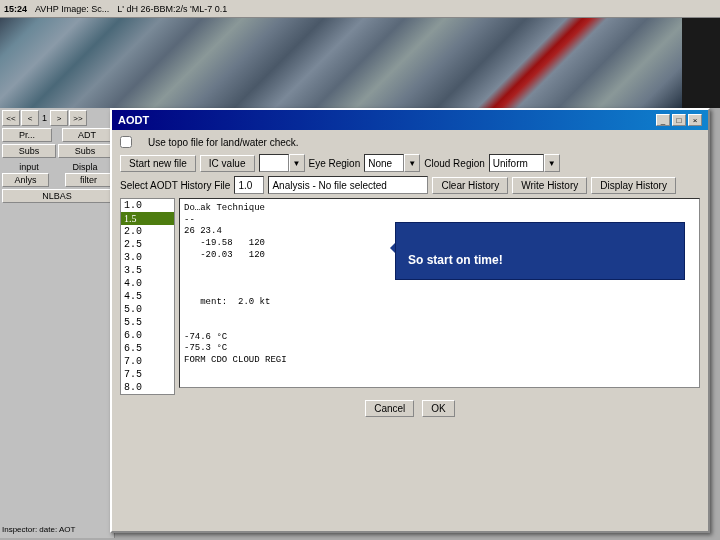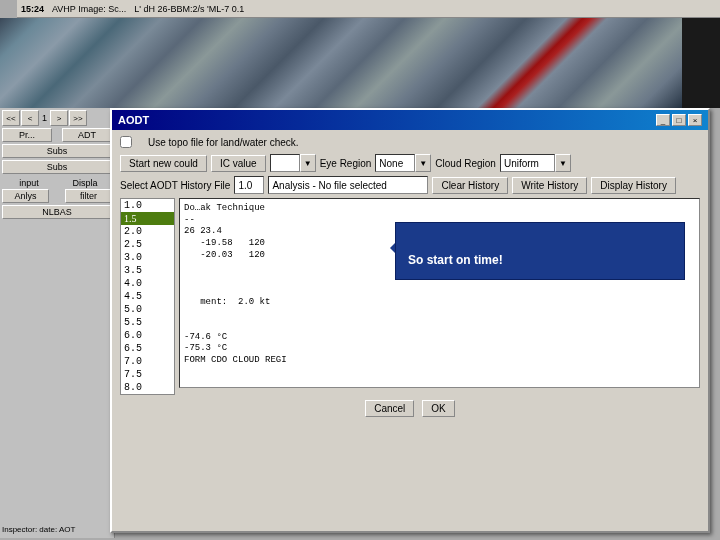--- a/index.html
+++ b/index.html
@@ -228,21 +228,21 @@
       position: absolute;
       top: 0;
       left: 0;
       width: 720px;
       height: 540px;
       overflow: hidden;
     }
     .top-menubar {
       position: absolute;
       top: 0;
-      left: 17px;
+      left: 0;
       right: 0;
       height: 18px;
       background: #d4d0c8;
       border-bottom: 1px solid #888;
       display: flex;
       align-items: center;
       padding: 0 4px;
       gap: 8px;
       font-size: 10px;
       z-index: 5;
@@ -307,21 +307,21 @@
         <button class="nav-btn">&lt;</button>
         <span style="font-size:9px;padding:0 2px;">1</span>
         <button class="nav-btn">&gt;</button>
         <button class="nav-btn">&gt;&gt;</button>
       </div>
 
       <div style="display:flex;gap:10px;margin-bottom:2px;">
         <button class="sidebar-btn">Pr...</button>
         <button class="sidebar-btn">ADT</button>
       </div>
-      <div style="display:flex;gap:2px;margin-bottom:2px;flex-direction:column;">
+      <div style="display:flex;gap:2px;margin-bottom:2px;">
         <button class="sidebar-btn">Subs</button>
         <button class="sidebar-btn">Subs</button>
       </div>
 
       <div style="margin-top:4px;">
         <div style="display:flex;gap:2px;margin-bottom:1px;">
           <span style="font-size:9px;flex:1;text-align:center;">input</span>
           <span style="font-size:9px;flex:1;text-align:center;">Displa</span>
         </div>
         <div style="display:flex;gap:16px;margin-bottom:1px;">
@@ -351,21 +351,21 @@
     </div>
 
     <div class="window-content">
 
       <div class="checkbox-row">
         <input type="checkbox" style="">
         <label class="label-text">Use topo file for land/water check.</label>
       </div>
 
       <div class="toolbar-row">
-        <button class="dialog-btn">Start new could</button>
+        <button class="dialog-btn">Start new file</button>
         <button class="dialog-btn">IC value</button>
 
         <div style="position:relative;display:inline-flex;">
           <div style="background:#fff;border:1px inset #888;padding:1px 3px;font-size:10px;height:18px;min-width:30px;display:flex;align-items:center;"></div>
           <div class="dropdown-arrow">▼</div>
         </div>
         <span class="label-text">Eye Region</span>
 
         <div style="position:relative;display:inline-flex;">
           <div style="background:#fff;border:1px inset #888;padding:1px 3px;font-size:10px;height:18px;min-width:40px;display:flex;align-items:center;">None</div>

